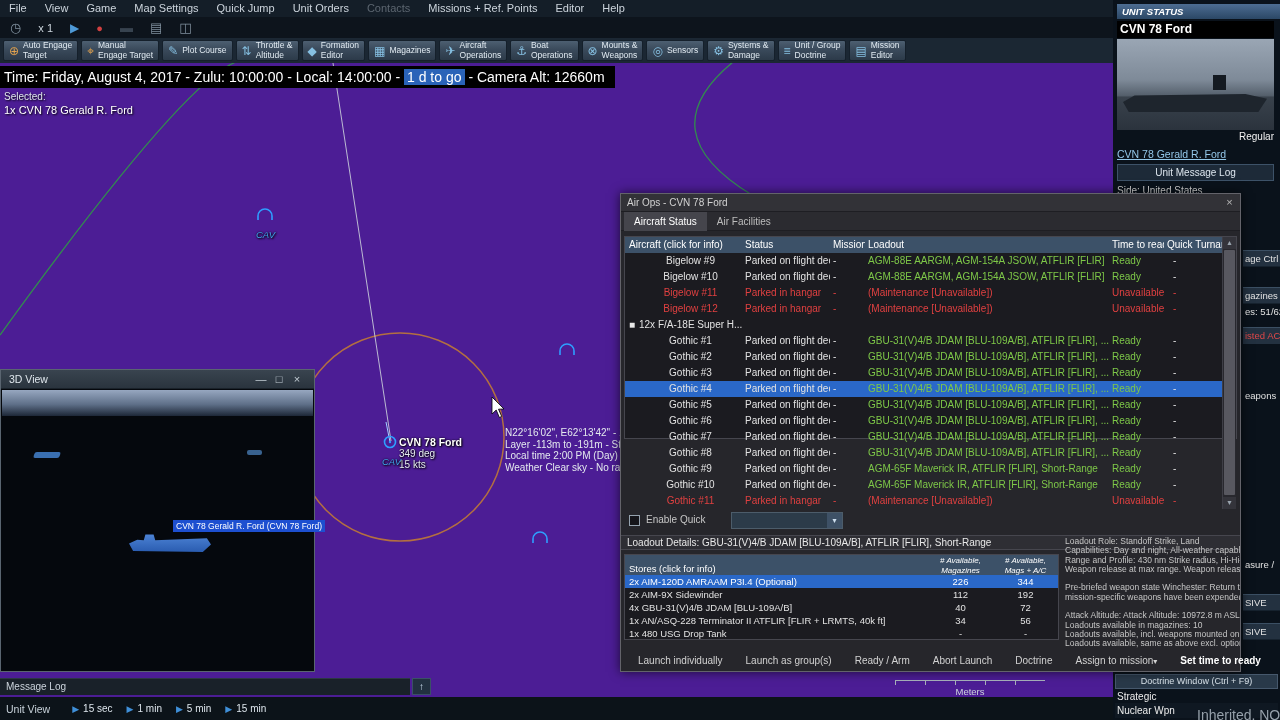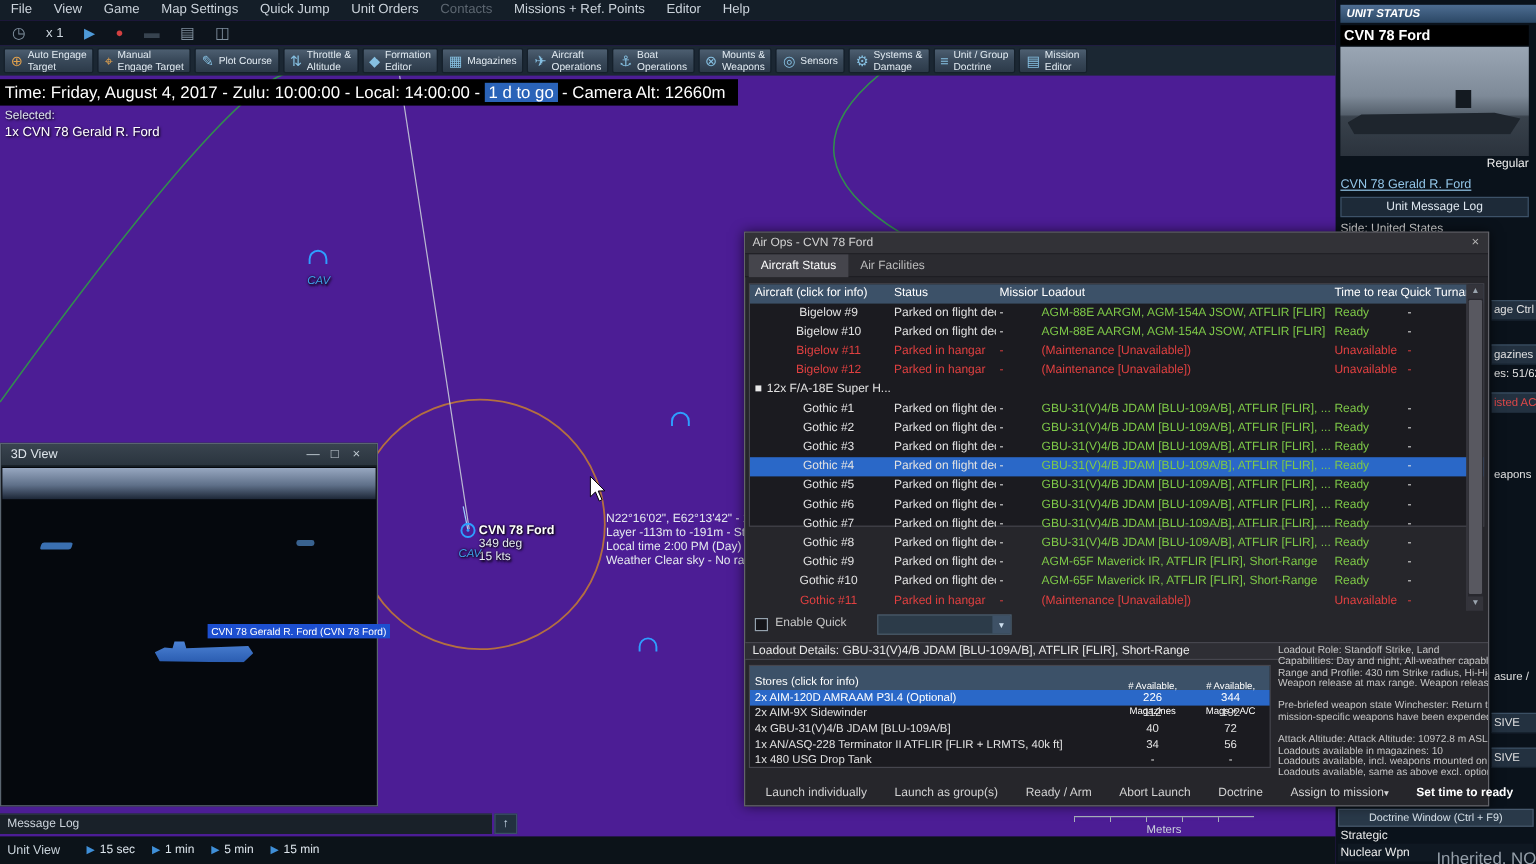--- a/index.html
+++ b/index.html
@@ -105,21 +105,21 @@
 
   #ld-bar{left:0;top:341px;width:619px;height:15px;background:#2e2e34;border-top:1px solid #46464e;border-bottom:1px solid #46464e;
           font-size:10px;line-height:13px;color:#e8e8e8;padding-left:6px;white-space:nowrap;overflow:hidden;}
 
   #stores{left:3px;top:360px;width:435px;height:86px;border:1px solid #46464e;background:#1b1b20;}
   #sthead{display:flex;height:20px;background:#3c5168;color:#fff;}
   .s-name{width:303px;}
   .s-mag{width:65px;text-align:center;}
   .s-tot{width:65px;text-align:center;}
   #sthead .s-name{font-size:9.5px;padding:8px 0 14px 4px;}
-  .h2l{font-size:8px;line-height:9px;padding-top:12px;}
+  .h2l{font-size:8px;line-height:9px;padding-top:1px;font-style:italic;}
   .st-row{display:flex;height:13px;line-height:13px;color:#e2e2e2;font-size:9.5px;}
   .st-row .s-name{padding-left:4px;overflow:hidden;white-space:nowrap;}
   .st-row.selected{background:#2a68c8;color:#fff;}
 
   #ldinfo{left:444px;top:343px;width:175px;height:112px;color:#c6c6c6;font-size:8.5px;line-height:9.3px;overflow:hidden;}
   .info-line{min-height:9.3px;white-space:nowrap;overflow:hidden;}
 
   #dlg-btns{left:7px;top:459px;width:610px;height:15px;display:flex;gap:13px;align-items:center;}
   .dbtn{font-size:10px;color:#d2d2d2;white-space:nowrap;padding-left:10px;}
   .dbtn.emph{color:#fff;font-weight:bold;}

